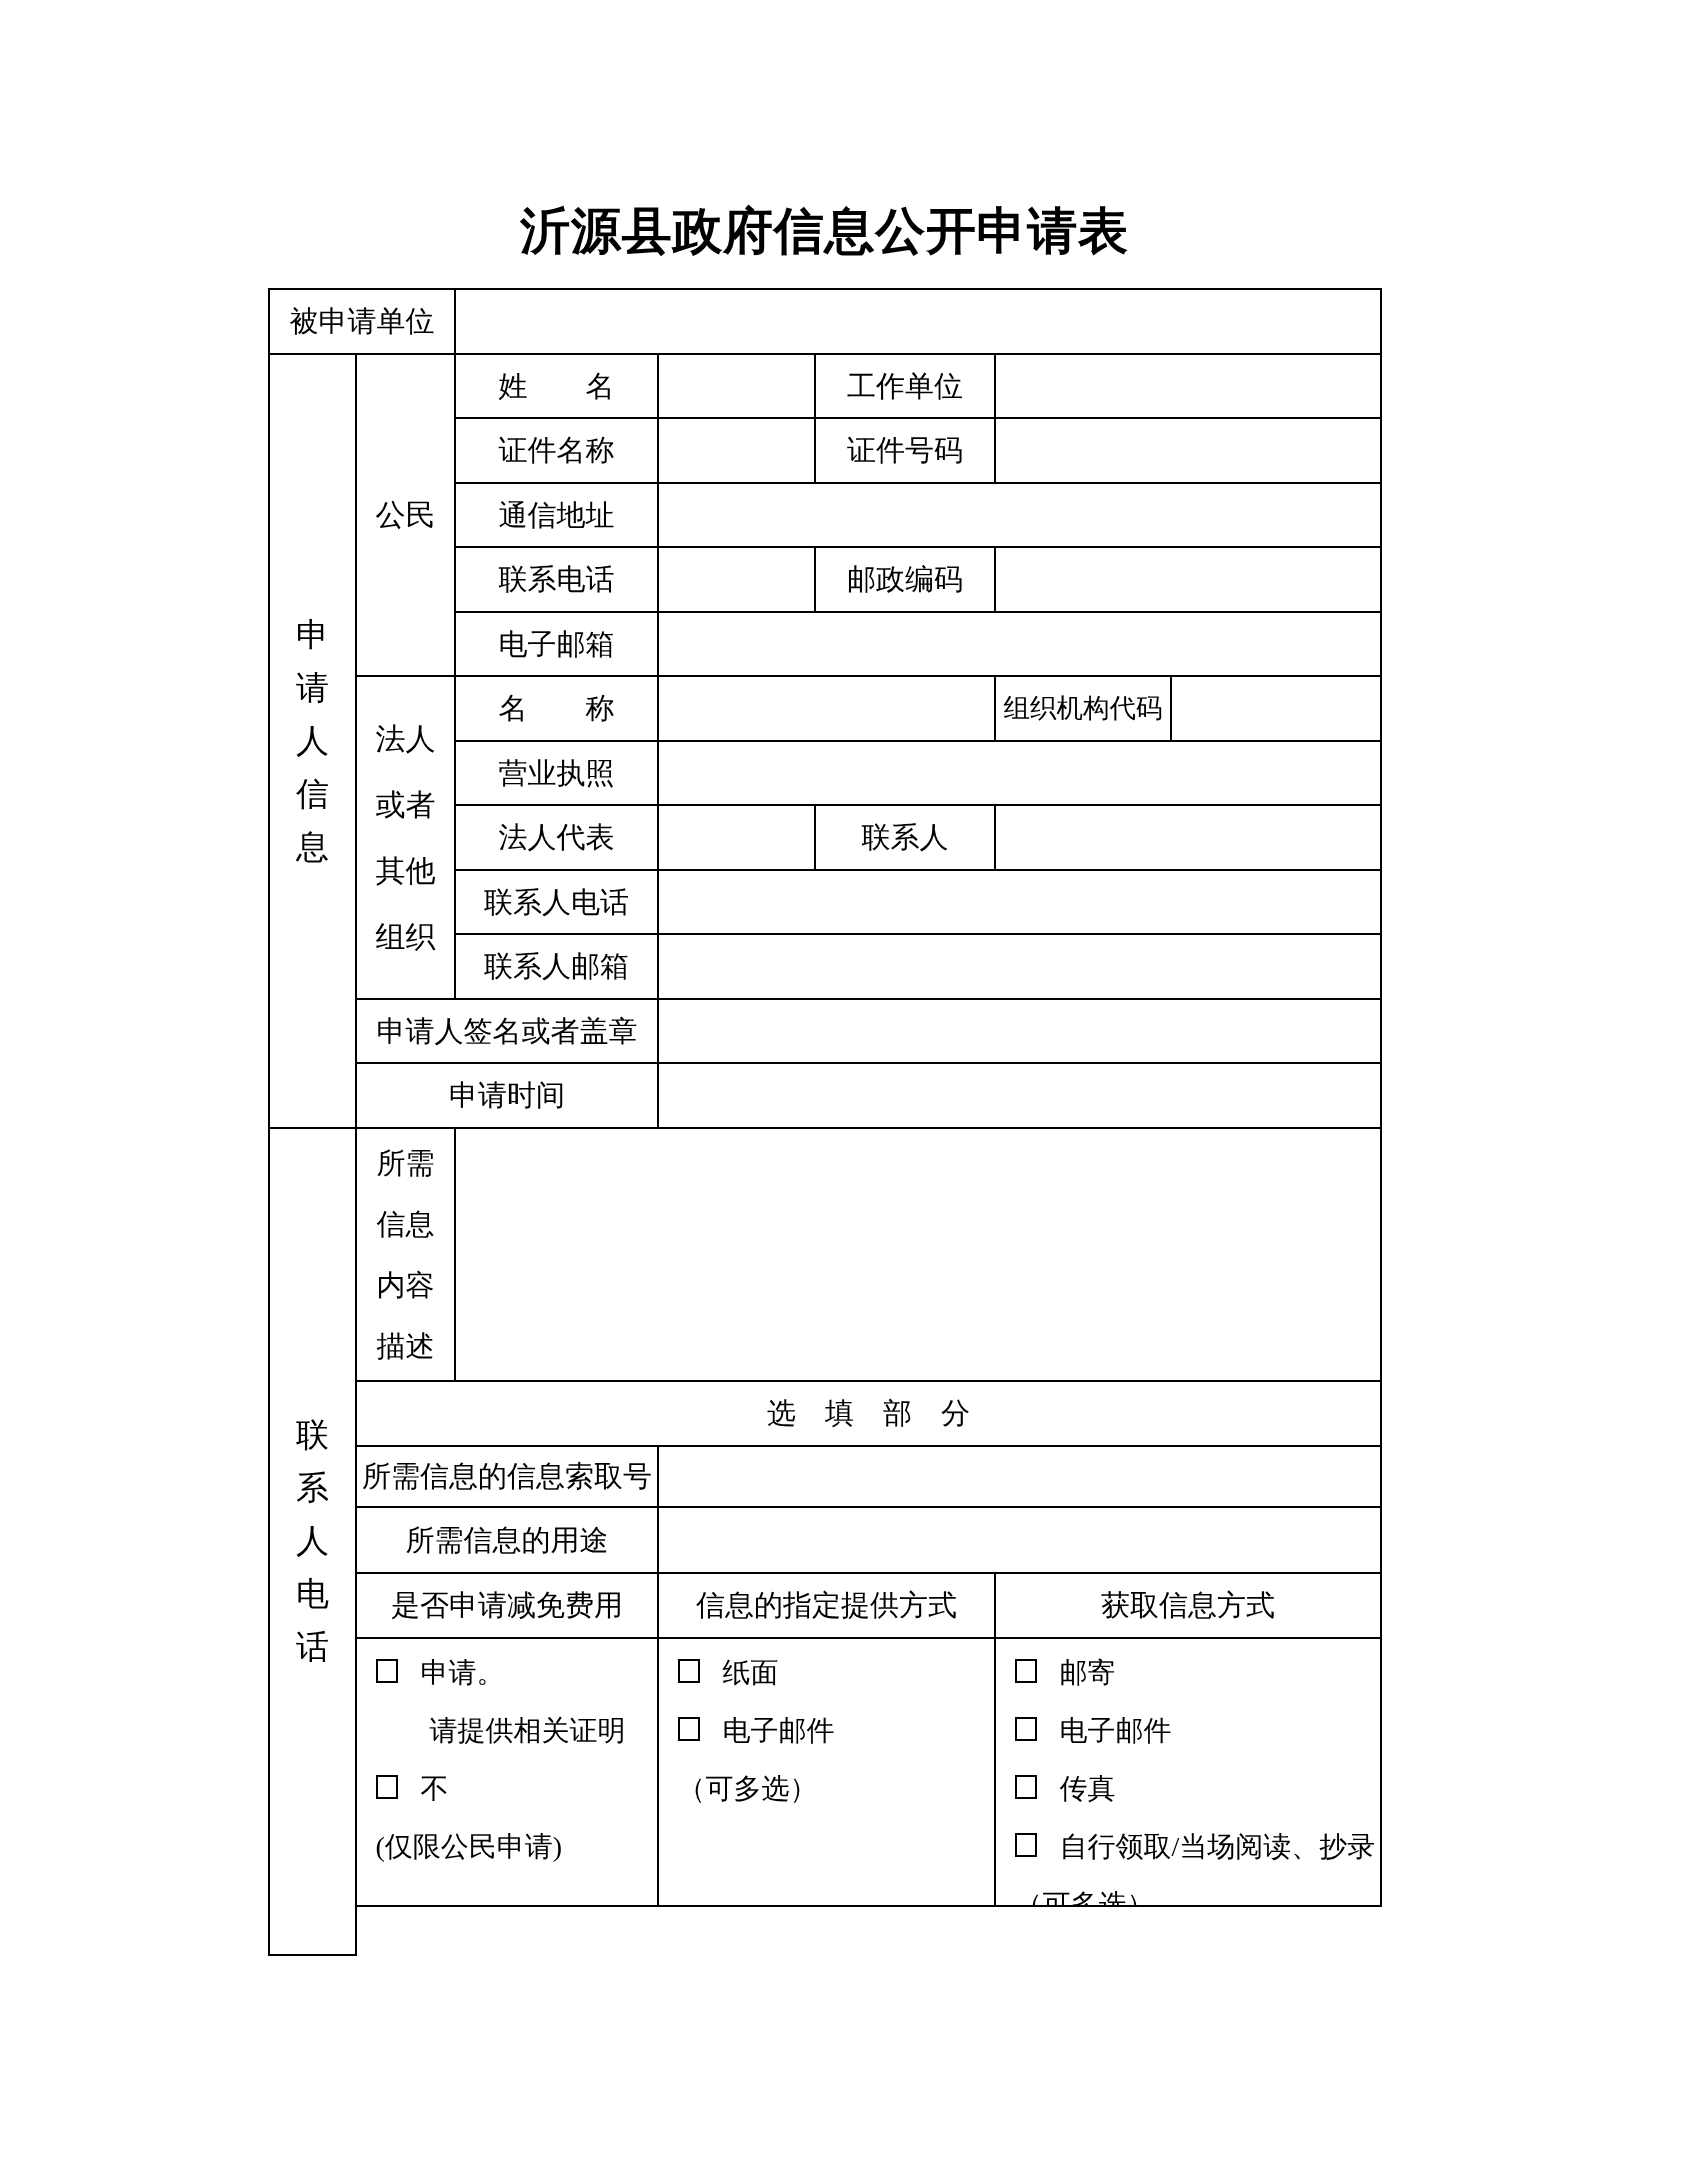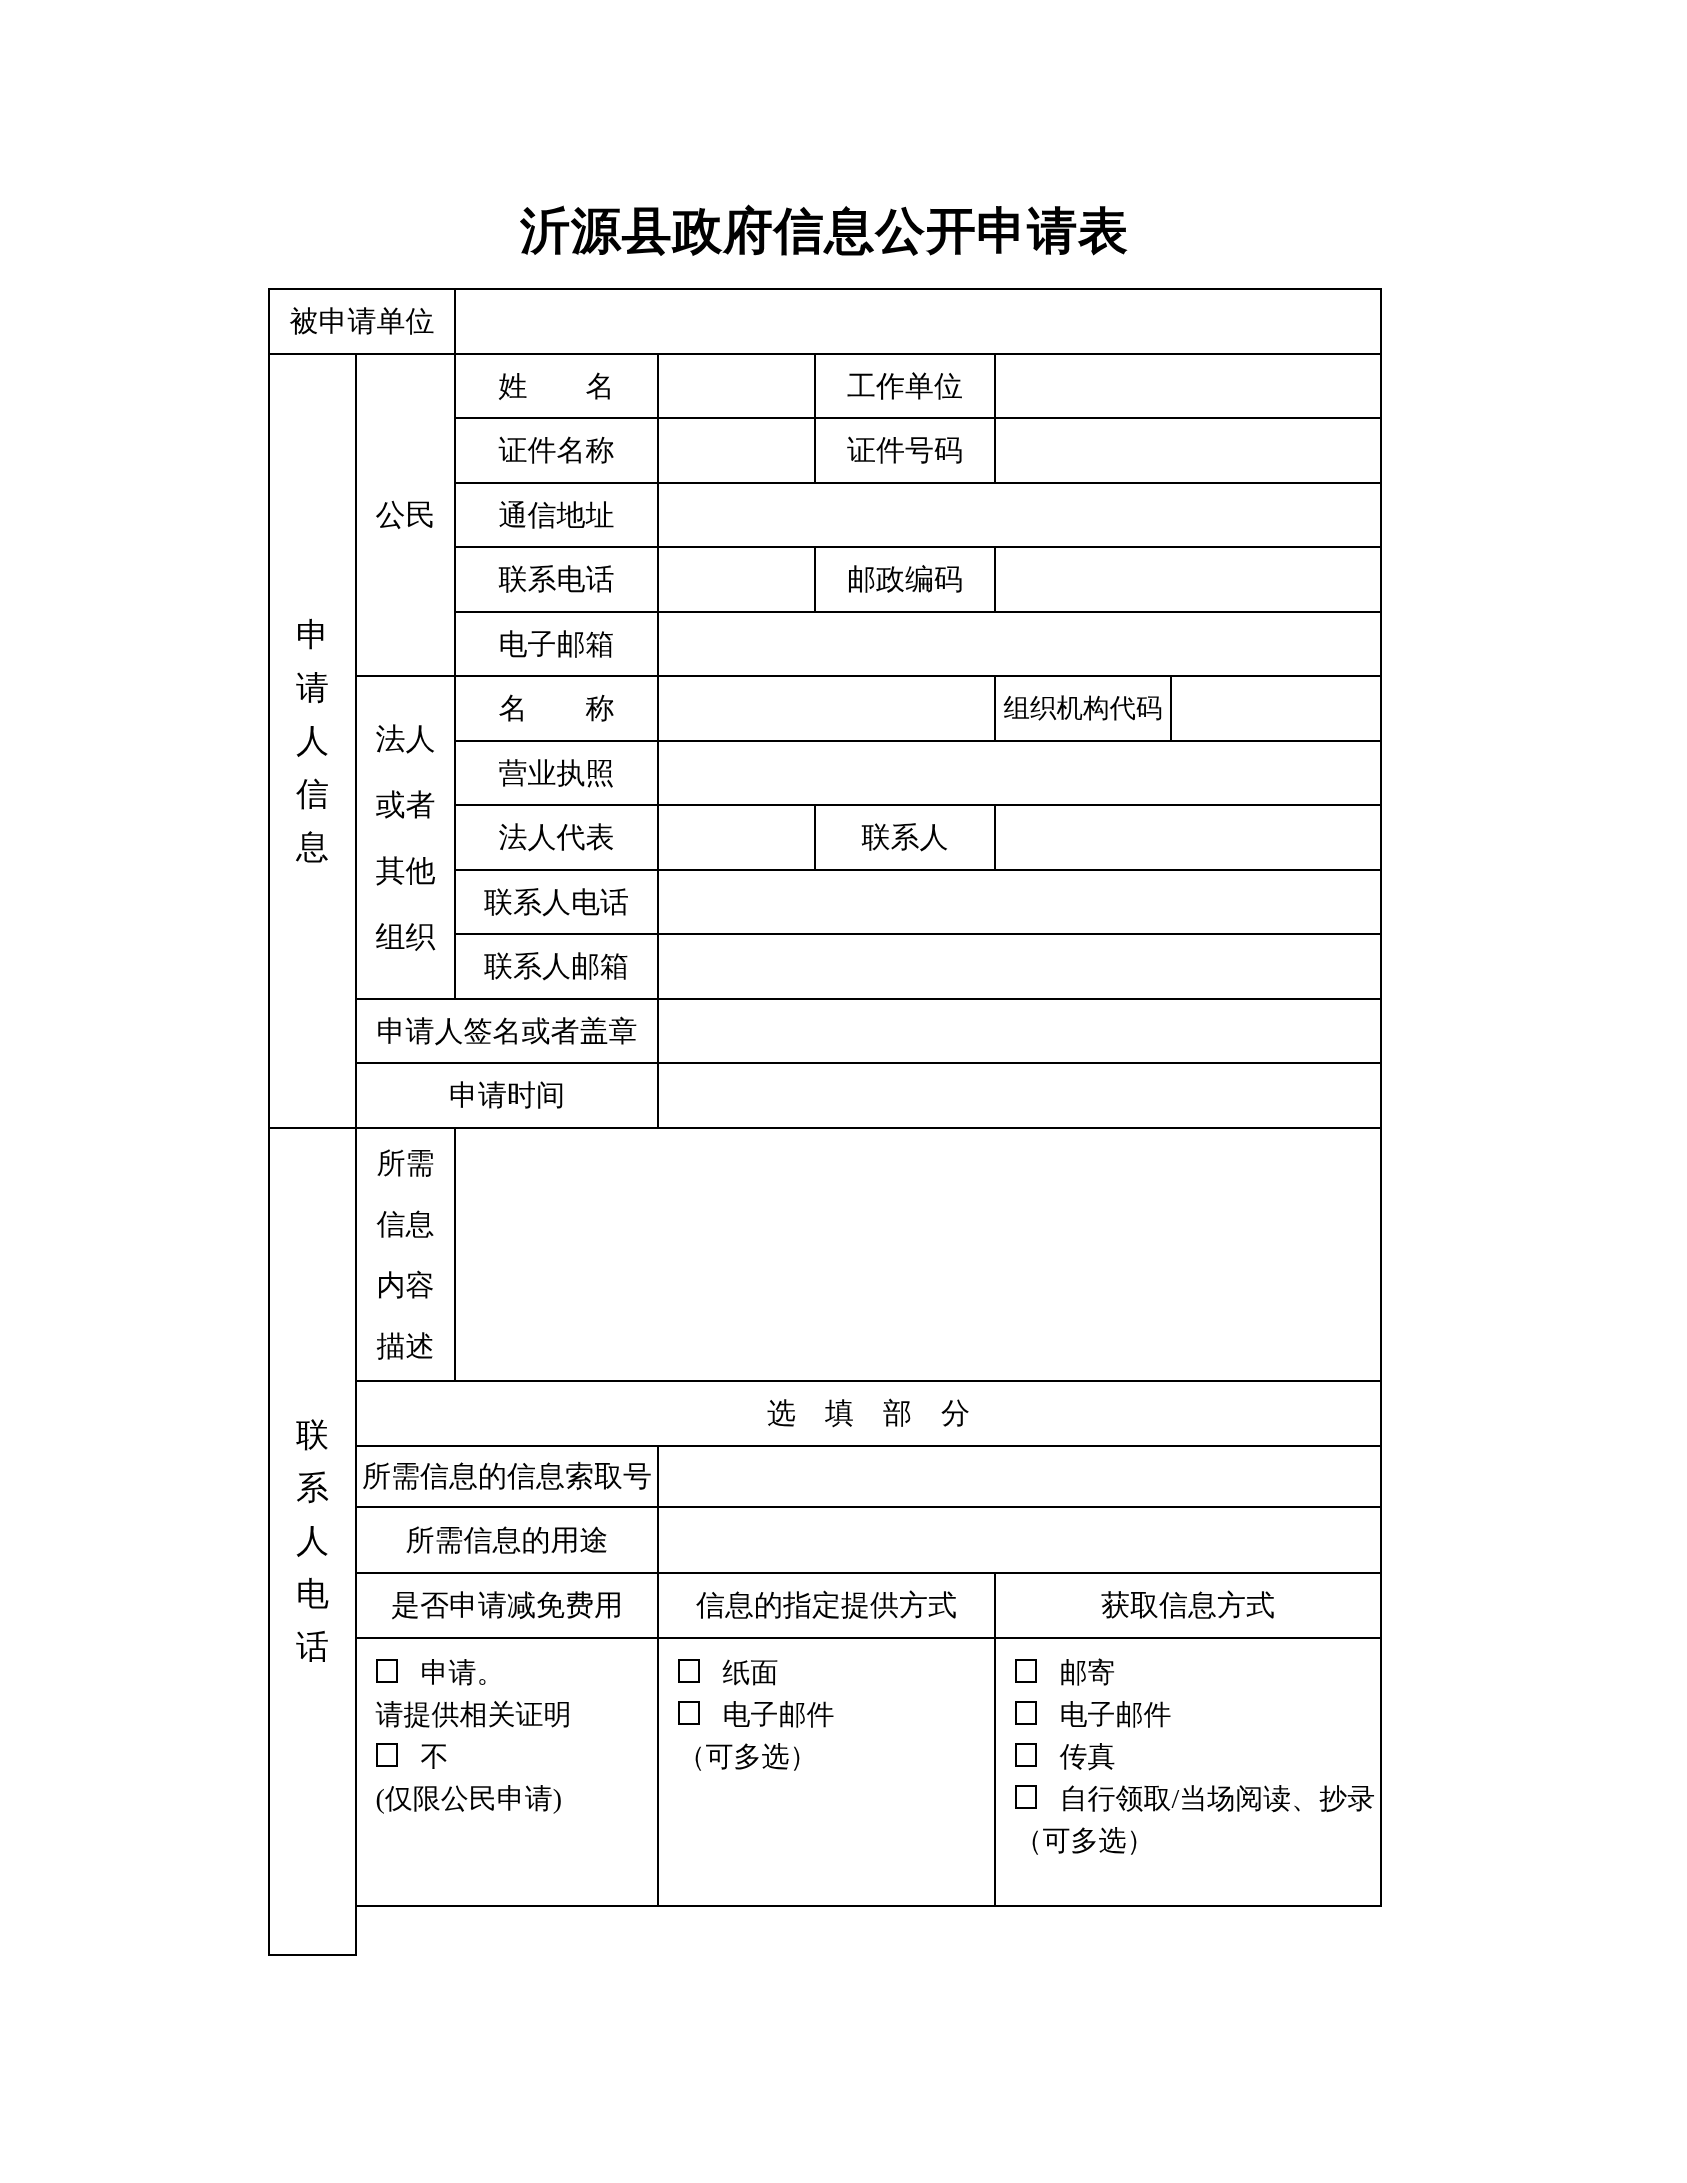--- a/index.html
+++ b/index.html
@@ -25,24 +25,24 @@
     font-size:29px; line-height:1.2; text-align:center; overflow:hidden;
   }
   .v-inner { word-break:break-all; text-align:center; }
   .v1 { width:34px; font-size:33px; line-height:53px; }
   .v2 { width:66px; font-size:30px; line-height:66px; }
   .v3 { width:64px; font-size:29px; line-height:61px; }
   .group { font-size:30px; }
   .small { font-size:26.5px; }
   .opts {
     flex-direction:column; align-items:flex-start; justify-content:flex-start;
-    padding:13.2px 5.3px 0 18.5px; text-align:left; font-size:28px;
+    padding:13.2px 5.3px 0 18.5px; text-align:left; font-size:28px;gap:16px;
   }
   .opt-line { line-height:42px; white-space:nowrap; }
-  .indent { }
+  .indent { margin-left:54px; }
   .cb {
     display:inline-block; width:18.5px; height:20px;
     border:2px solid #000; margin-right:22.5px; vertical-align:-1.3px;
   }
   .note-cell { font-size:29px; }
 </style>
 </head>
 <body>
 
 <div class="page">

